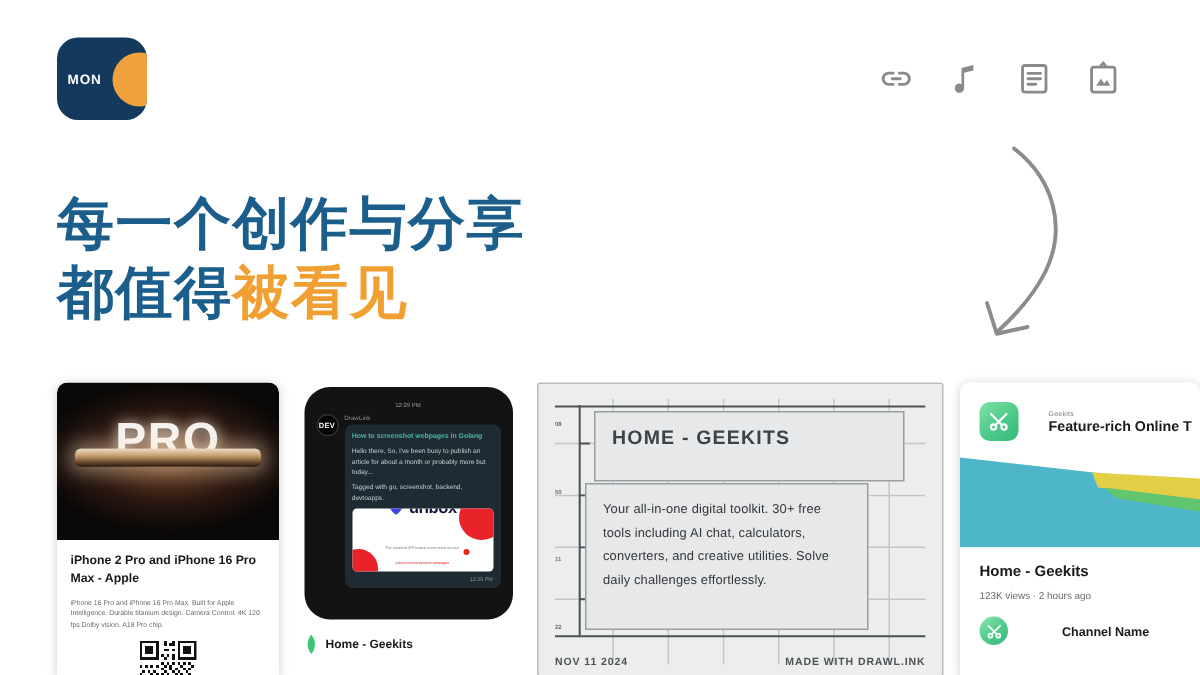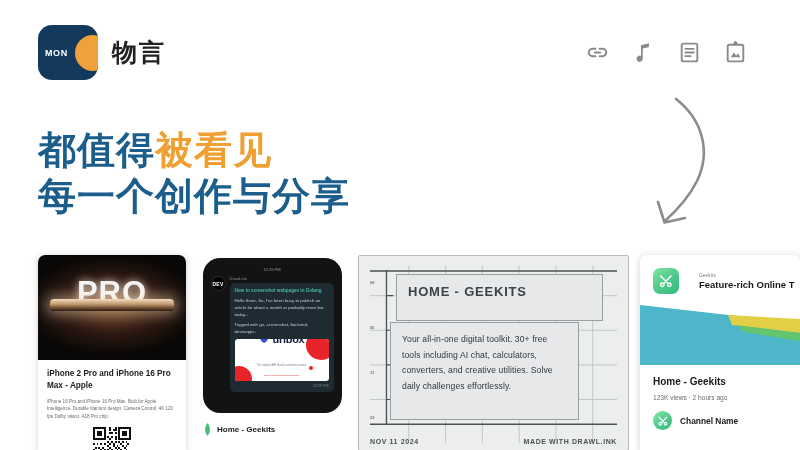--- a/index.html
+++ b/index.html
@@ -181,35 +181,34 @@
   .c4-body { padding: 11px 13px 0; }
   .c4-title { font-size: 10px; font-weight: bold; color: #1a1a1a; }
   .c4-meta { margin-top: 7px; font-size: 6.6px; color: #6a6a6a; }
   .c4-channel { display: flex; align-items: center; gap: 8px; margin-top: 10px; }
   .c4-avatar {
     width: 19px; height: 19px; border-radius: 50%; flex: none;
     background: linear-gradient(140deg,#8fe8ab 0%, #4cc98a 55%, #35b97c 100%);
     display: flex; align-items: center; justify-content: center;
   }
   .c4-avatar svg { width: 12px; height: 12px; }
-  .c4-chname { font-size: 8.4px; font-weight: bold; color: #1a1a1a; }
+  .c4-chname { font-size: 8.4px; font-weight: bold; color: #1a1a1a; margin-left: 28px; }
 </style>
 </head>
 <body>
 
 <div class="page">
 
   <div class="header">
 
     <div class="brand">
       <div class="logo-mark">
         <div class="logo-blob"></div>
         <div class="logo-text">MON</div>
       </div>
-      <div class="brand-name">物言</div>
     </div>
 
     <div class="header-icons">
       <span class="hicon">
         <svg viewBox="0 0 24 24" fill="none" stroke="currentColor" stroke-width="1.9" stroke-linecap="round">
           <path d="M9.5 12h5"></path>
           <path d="M10 8.4H7.2a3.6 3.6 0 0 0 0 7.2H10"></path>
           <path d="M14 8.4h2.8a3.6 3.6 0 0 1 0 7.2H14"></path>
         </svg>
       </span>
@@ -228,22 +227,22 @@
         <svg viewBox="0 0 24 24" fill="none" stroke="currentColor" stroke-width="1.8" stroke-linejoin="round">
           <rect x="4.5" y="4.5" width="15" height="16" rx="1.6"></rect>
           <path d="M10 4.5 12 1.8l2 2.7"></path>
           <path d="M7.5 16.5 10.4 12l2.3 3 1.7-2.2 2.1 3.7z" fill="currentColor" stroke="none"></path>
         </svg>
       </span>
     </div>
   </div>
 
   <div class="headline">
+    <span class="hl-line hl-blue">每一个创作与分享</span>
     <span class="hl-line"><span class="hl-blue">都值得</span><span class="hl-orange">被看见</span></span>
-    <span class="hl-line hl-blue">每一个创作与分享</span>
   </div>
 
   <div class="arrow">
     <svg viewBox="0 0 110 145" fill="none" stroke="#8c8c8c" stroke-width="2.6" stroke-linecap="round" stroke-linejoin="round">
       <path d="M31 11 C 58 32, 66 64, 52 93 C 43 111, 30 124, 20 133"></path>
       <path d="M13 114 L 19.5 134.5 L 40 130"></path>
     </svg>
   </div>
 
   <div class="strip">

